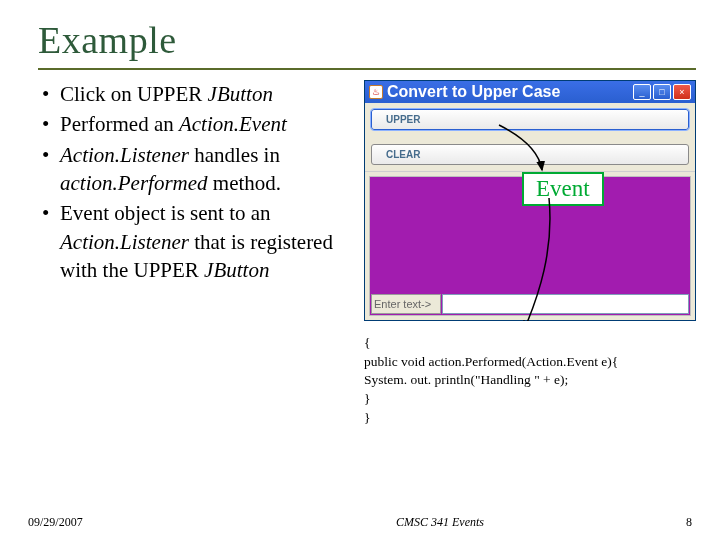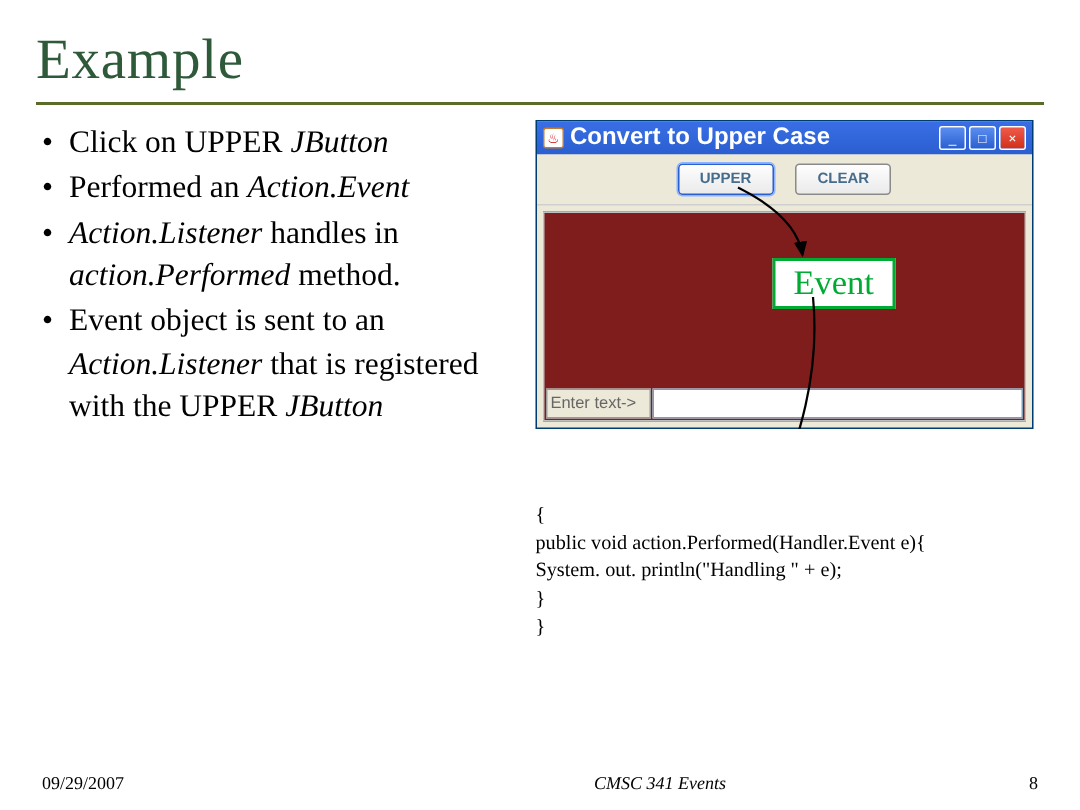--- a/index.html
+++ b/index.html
@@ -1,39 +1,39 @@
 <!DOCTYPE html>
 <html><head>
 <meta charset="utf-8">
 <style>
   * { box-sizing: border-box; margin: 0; padding: 0; }
   html, body { width: 720px; height: 540px; font-family: "Times New Roman", serif; background: #fff; color: #000; }
-  .slide { width: 720px; height: 540px; position: relative; padding: 18px 24px 0 24px; }
+  .slide { width: 720px; height: 540px; position: relative; padding: 18px 24px 0 38px; }
   .title-wrap { border-bottom: 2px solid #5a6b2a; padding-bottom: 6px; margin-bottom: 10px; }
   .title { font-size: 38px; color: #2e5a3a; font-weight: normal; letter-spacing: 0.5px; }
   .content { display: flex; gap: 20px; }
   .col-left { width: 48%; }
   .col-right { width: 52%; position: relative; }
   ul.bullets { list-style: none; font-size: 21px; line-height: 1.35; }
   ul.bullets li { position: relative; padding-left: 22px; margin-bottom: 2px; }
   ul.bullets li::before { content: "•"; position: absolute; left: 4px; top: 0; font-size: 21px; }
   .italic { font-style: italic; }
 
   
   .win { width: 332px; background: #ece9d8; border: 1px solid #003c74; position: relative; }
   .titlebar { height: 22px; background: linear-gradient(#3a6ee6, #2a5fd0); display: flex; align-items: center; padding: 0 4px; }
   .titlebar .java { width: 14px; height: 14px; background: #fff; border: 1px solid #c47a2f; display: inline-flex; align-items: center; justify-content: center; margin-right: 4px; font-size: 9px; color: #c00; border-radius: 2px; }
   .titlebar-text { color: #fff; font-family: Tahoma, sans-serif; font-size: 16px; font-weight: bold; flex: 1; }
   .winbtns { display: flex; gap: 2px; }
   .winbtn { width: 18px; height: 16px; background: linear-gradient(#5a8ef0, #2a5fd0); border: 1px solid #fff; border-radius: 2px; color: #fff; font-family: Tahoma, sans-serif; font-size: 9px; display: flex; align-items: center; justify-content: center; }
   .winbtn.close { background: linear-gradient(#f05a4a, #d0301a); }
-  .toolbar-area { padding: 6px; background: #ece9d8; display: flex; justify-content: center; gap: 14px; border-bottom: 1px solid #cfcfcf; }
+  .toolbar-area { padding: 6px; background: #ece9d8; display: flex; justify-content: center; gap: 14px; border-bottom: 1px solid #cfcfcf; flex-direction: column; }
   .btn { font-family: Tahoma, sans-serif; font-size: 10px; font-weight: bold; padding: 4px 14px; background: linear-gradient(#fefefe, #eaeaea); border: 1px solid #8a8a8a; border-radius: 3px; color: #466c8c; }
   .btn.hi { border: 1px solid #2a5fd0; outline: 1px solid #8db2ff; }
-  .textarea { height: 140px; background: #7f1d1d; margin: 4px; border: 1px solid #bfbfbf; position: relative; }
+  .textarea { height: 140px; background: #a21caf; margin: 4px; border: 1px solid #bfbfbf; position: relative; }
   .entertext { position: absolute; left: 1px; bottom: 1px; height: 20px; width: 70px; font-family: Tahoma, sans-serif; font-size: 11px; background: #ece9d8; border: 1px solid #9a9a9a; color: #666; display: flex; align-items: center; padding-left: 2px; }
   .entertext-field { position: absolute; left: 72px; right: 1px; bottom: 1px; height: 20px; background: #fff; border: 1px solid #7f9db9; }
 
   
   .evlabel { position: absolute; left: 158px; top: 92px; padding: 2px 12px; border: 2px solid #0a3; color: #0a3; font-size: 23px; background: #fff; }
 
   
   .code { position: absolute; left: 0; top: 254px; font-size: 13.5px; line-height: 1.38; white-space: nowrap; }
   .code div { }
 
@@ -104,21 +104,21 @@
             <path d="M0,0 L7,3 L0,6 Z" fill="#000"></path>
           </marker>
         </defs>
         <path d="M135 45 C 155 55, 175 70, 178 90" stroke="#000" stroke-width="1.5" fill="none" marker-end="url(#arr)"></path>
         <path d="M185 118 C 190 170, 175 215, 160 250" stroke="#000" stroke-width="1.5" fill="none" marker-end="url(#arr)"></path>
         <path d="M192 279 C 200 286, 210 290, 225 295" stroke="#000" stroke-width="1.5" fill="none" marker-end="url(#arr)"></path>
       </svg>
 
       <div class="code">
         <div>{</div>
-        <div>  public void action.Performed(Handler.Event e){</div>
+        <div>  public void action.Performed(Action.Event e){</div>
         <div>     System. out. println("Handling " + e);</div>
         <div>  }</div>
         <div>}</div>
       </div>
 
     </div>
   </div>
 
   <div class="footer">
     <div class="footer-date">09/29/2007</div>

